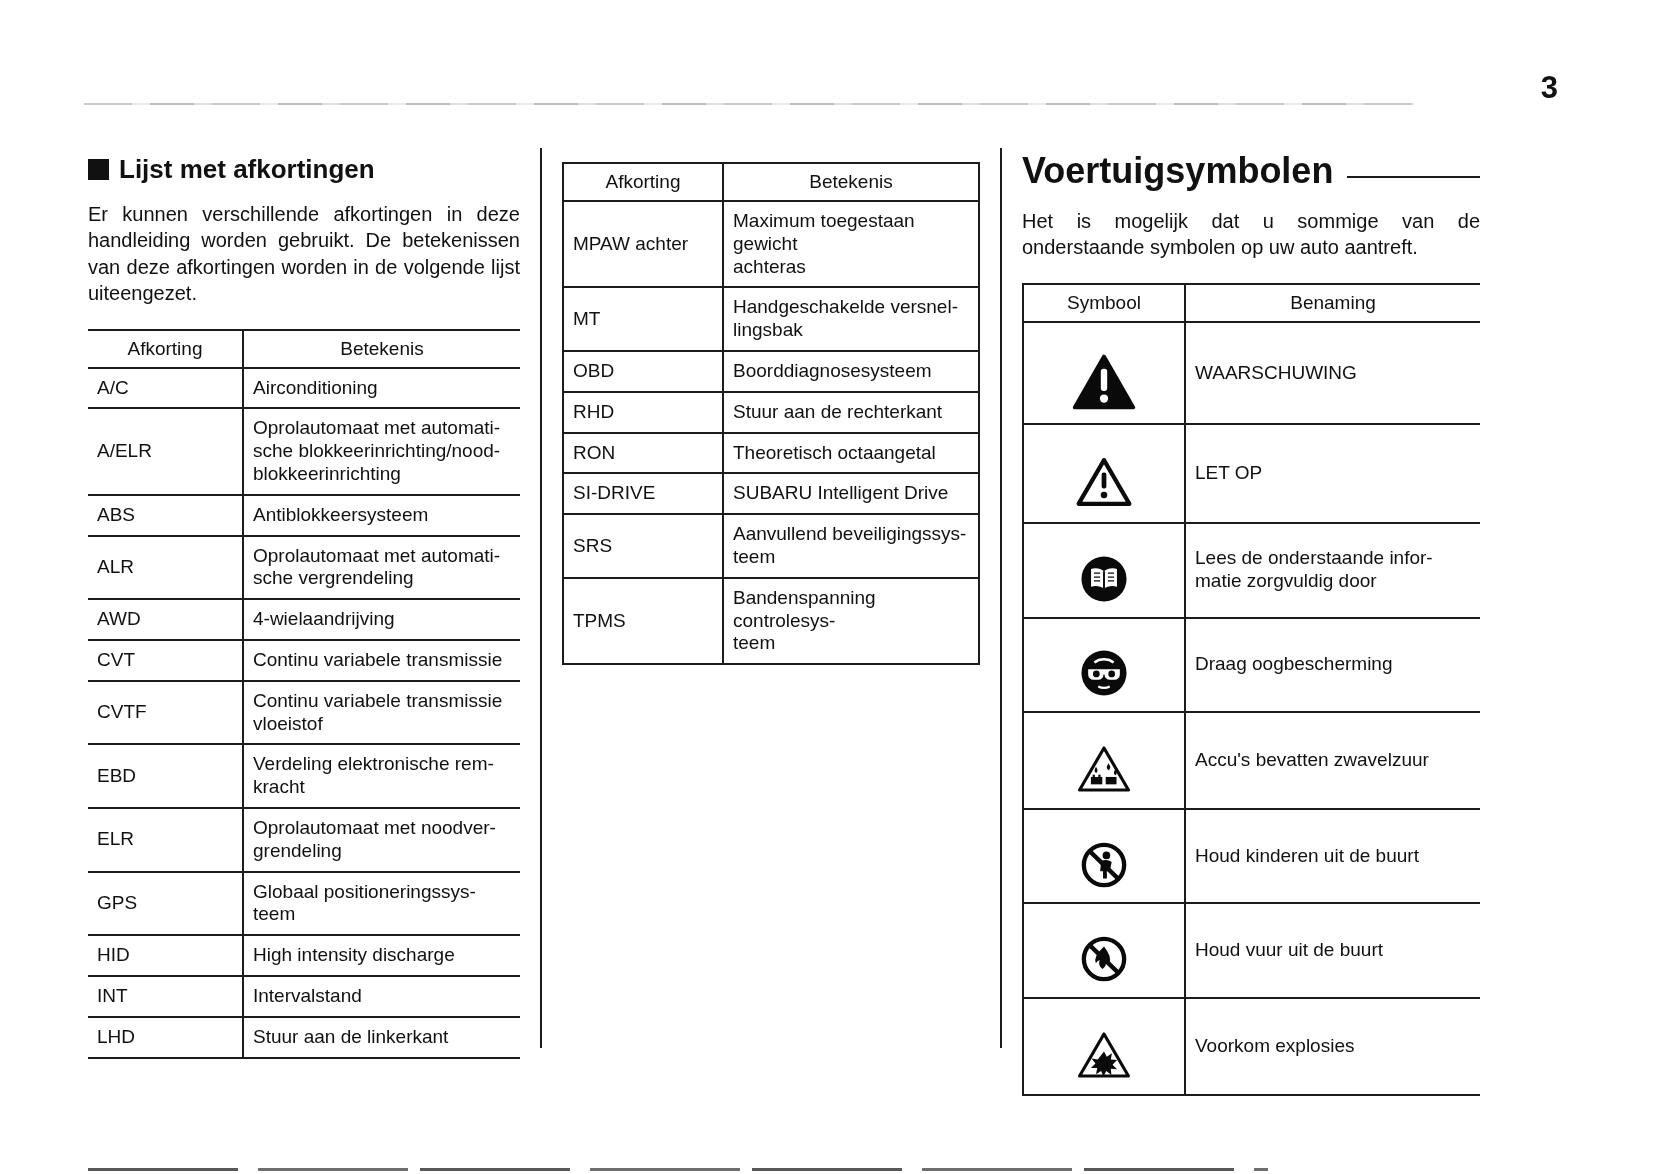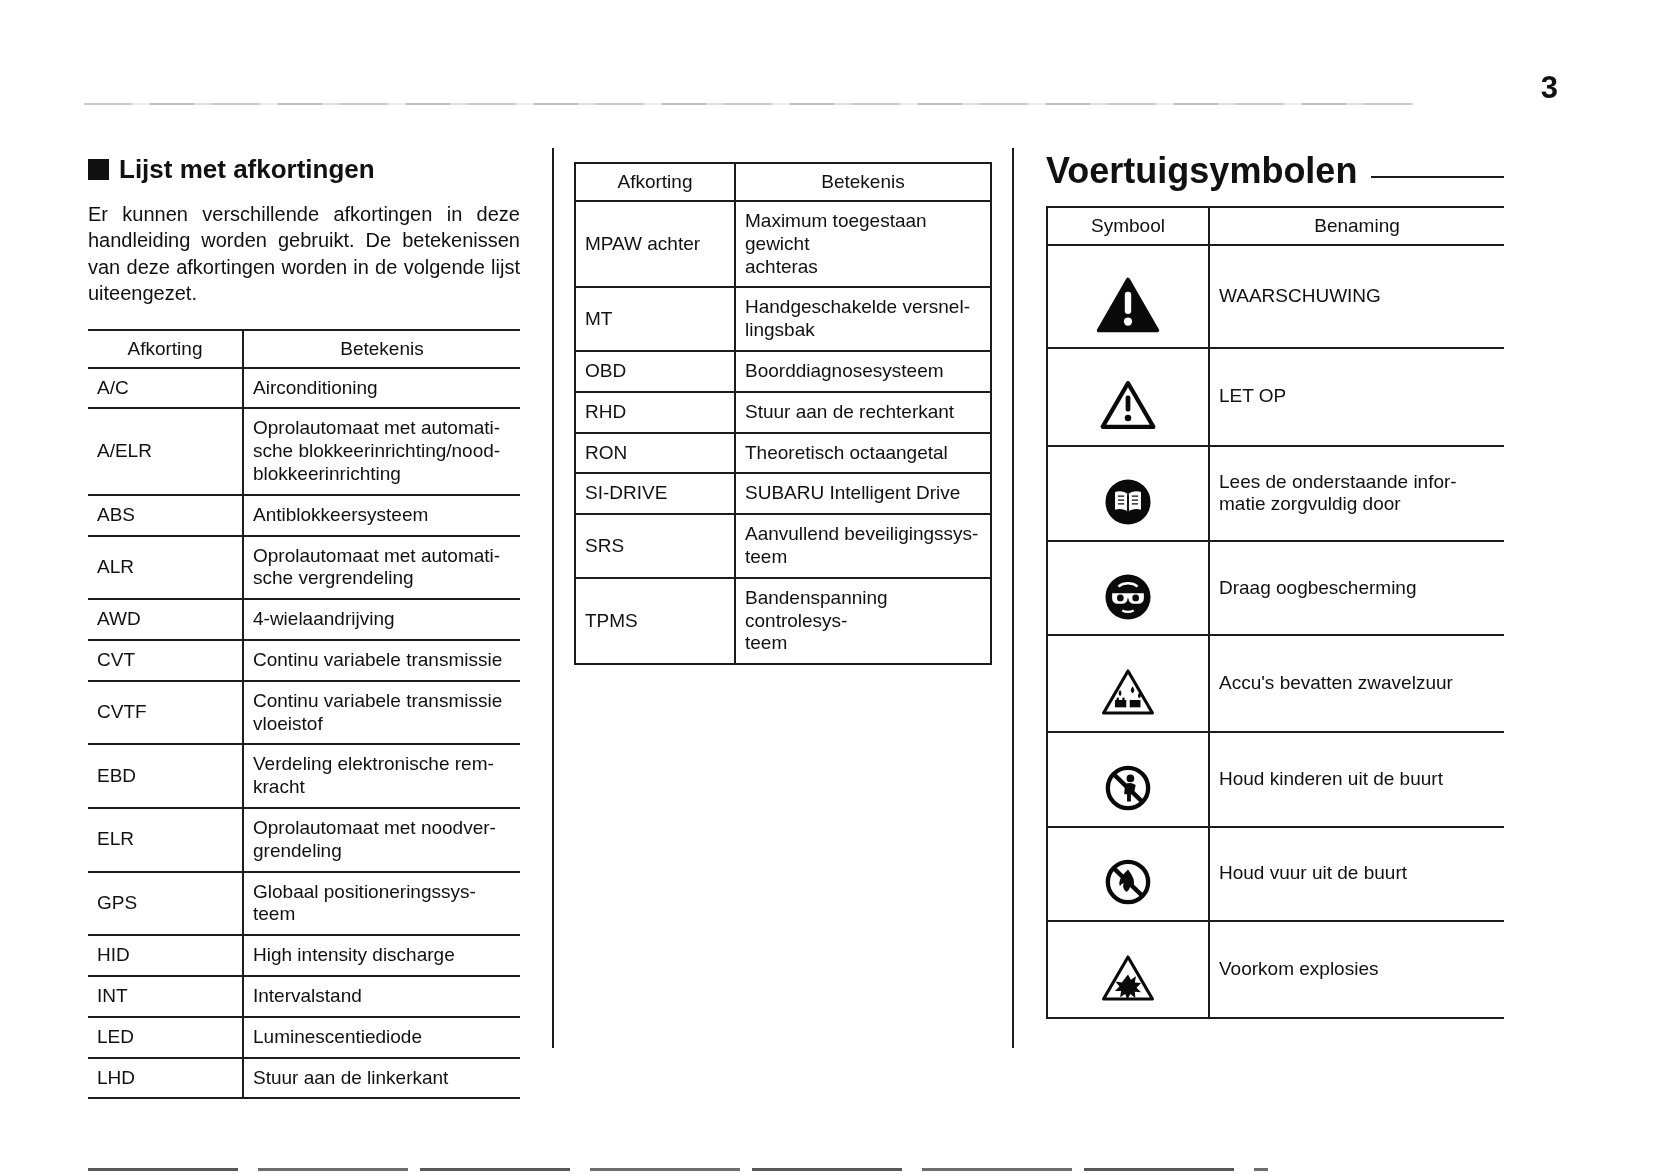--- a/index.html
+++ b/index.html
@@ -23,21 +23,20 @@
   }
   .page-number{
     position:absolute;top:70px;right:96px;
     font-size:31px;font-weight:bold;
   }
   .columns{
     position:absolute;top:148px;left:88px;
     display:grid;
     grid-template-columns:452px 462px 478px;
     align-items:start;
-    gap:12px;
   }
   .col{min-height:900px;box-sizing:border-box;}
   .col-left{padding-right:20px;}
   .col-mid{border-left:2px solid #1c1c1c;border-right:2px solid #1c1c1c;padding:14px 20px 0 20px;}
   .col-right{padding-left:20px;}
 
   .section-heading{
     font-size:26px;font-weight:bold;margin:6px 0 10px 0;
     display:flex;align-items:center;
   }
@@ -147,24 +146,20 @@
           </tr>
       <tr>
             <td class="c1">HID</td>
             <td>High intensity discharge</td>
           </tr>
       <tr>
             <td class="c1">INT</td>
             <td>Intervalstand</td>
           </tr>
       <tr>
-            <td class="c1">LED</td>
-            <td>Luminescentiediode</td>
-          </tr>
-      <tr>
             <td class="c1">LHD</td>
             <td>Stuur aan de linkerkant</td>
           </tr>
     </tbody>
       </table>
   </div>
 
   <div class="col col-mid">
     <table class="mid-table">
       <tbody>
@@ -209,20 +204,21 @@
 teem</td>
           </tr>
     </tbody>
       </table>
   </div>
 
   <div class="col col-right">
     <div class="big-heading">
       <span>Voertuigsymbolen</span>
     </div>
+    <p class="intro">Het is mogelijk dat u sommige van de onderstaande symbolen op uw auto aantreft.</p>
     <table class="sym-table">
       <tbody>
           <tr>
         <th class="c1">Symbool</th>
         <th>Benaming</th>
       </tr>
       <tr>
         <td class="c1 sym-cell">
           <span>
             <svg width="64" height="56" viewBox="0 0 100 88">

